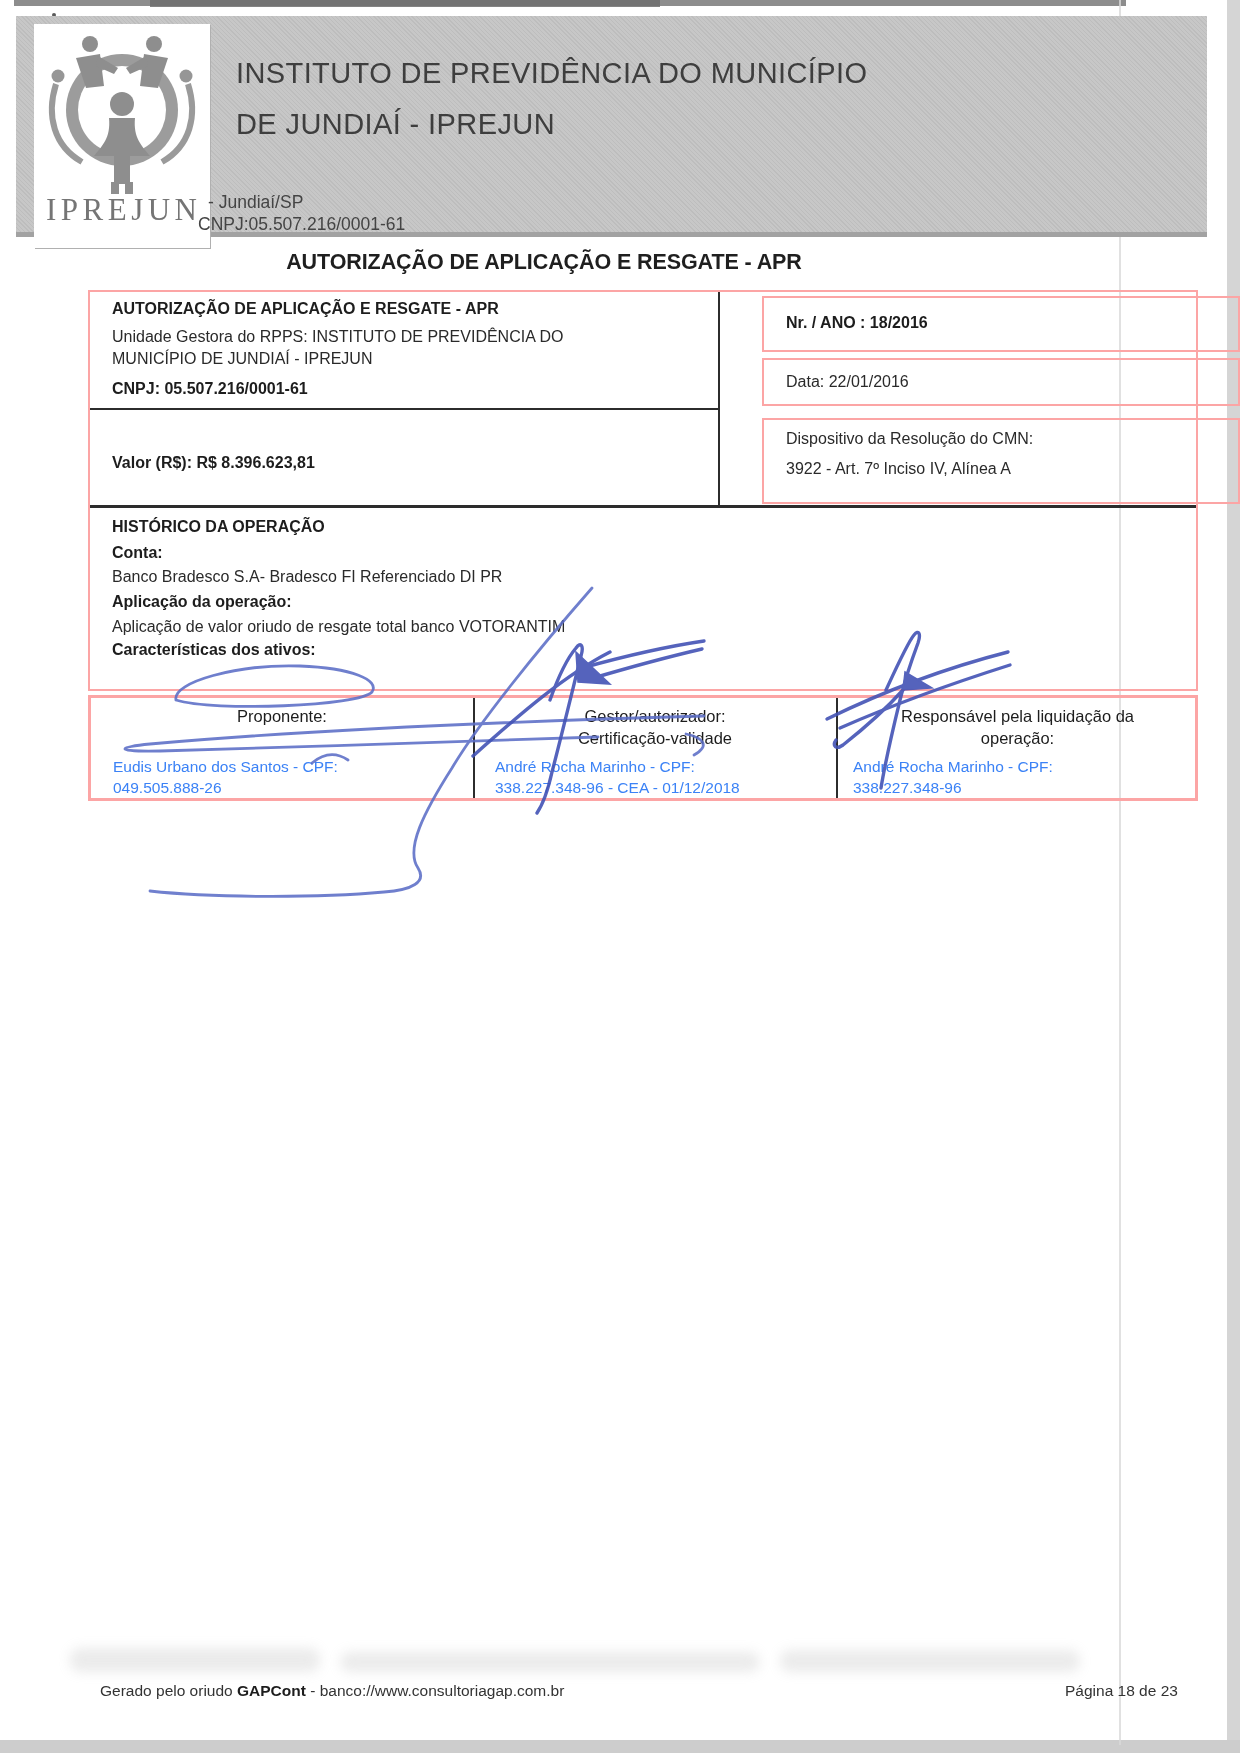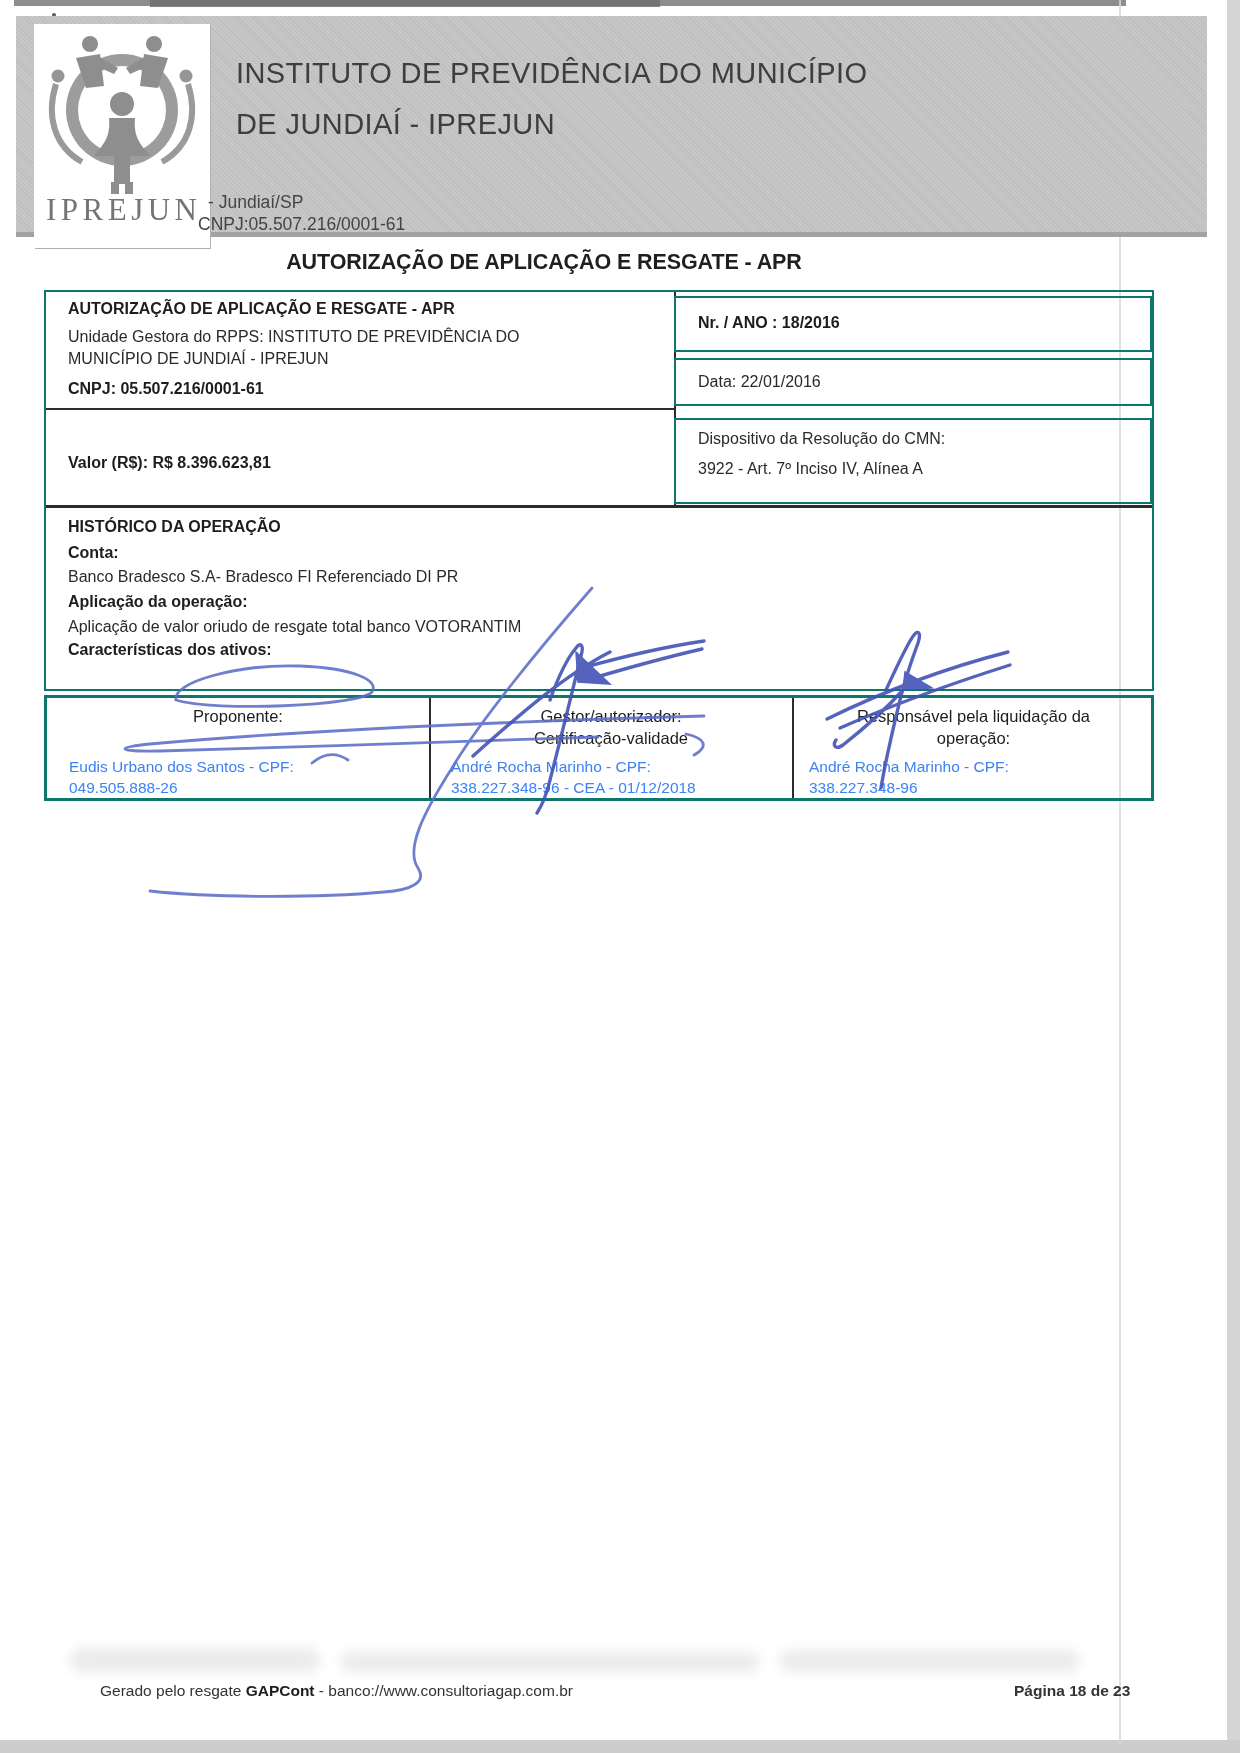--- a/index.html
+++ b/index.html
@@ -21,21 +21,21 @@
   .band{left:16px;top:16px;width:1191px;height:216px;background:#c7c7c7;
     background-image:repeating-linear-gradient(45deg,rgba(0,0,0,.05) 0 1px,transparent 1px 3px);
     border-bottom:5px solid #a2a2a2;}
   .logo-box{left:34px;top:24px;width:176px;height:224px;background:#ffffff;box-shadow:1px 1px 0 #b0b0b0;}
   .org-line{left:236px;color:#3e3e3e;font-size:29px;letter-spacing:.4px;white-space:nowrap;}
   .org-sub{left:236px;color:#444;font-size:17.5px;white-space:nowrap;}
   
   .doc-title{left:44px;top:250px;width:1000px;text-align:center;font-size:21.5px;font-weight:bold;
     color:#1f1f1f;letter-spacing:-.1px;}
   
-  .frame{border:2px solid #0f766e;box-sizing:border-box;background:transparent;}
+  .frame{border:2px solid #fca5a5;box-sizing:border-box;background:transparent;margin-left:44px;}
   .iline{background:#2c2c2c;}
   .cell-t{font-size:16px;color:#2a2a2a;white-space:nowrap;}
   .b{font-weight:bold;color:#1d1d1d;}
   .wrapTxt{white-space:normal;line-height:22px;}
   .sig-head{font-size:16.5px;font-weight:normal;color:#1d1d1d;text-align:center;line-height:22px;}
   .sig-name{font-size:15.5px;color:#3b82f6;line-height:21px;white-space:nowrap;}
   
   .footer-line{top:1682px;font-size:15.5px;color:#333;white-space:nowrap;}
   .ink{position:absolute;left:0;top:0;pointer-events:none;}
 </style>
@@ -164,15 +164,15 @@
     <path d="M 903 690 C 885 710 862 730 843 745 C 836 750 832 746 836 740"></path>
     <path d="M 905 672 L 932 688 L 903 690 Z" fill="#4353b5" stroke-width="1.5"></path>
   </g>
 </svg>
 
 <div class="abs smudge" style="left:70px;top:1648px;width:250px;height:24px;"></div>
 <div class="abs smudge" style="left:340px;top:1652px;width:420px;height:20px;"></div>
 <div class="abs smudge" style="left:780px;top:1650px;width:300px;height:22px;"></div>
 
 <div class="abs footer-line" style="left:100px;">
-  <span>Gerado pelo resgate </span><span class="b">GAPCont</span><span> - banco://www.consultoriagap.com.br</span>
+  <span>Gerado pelo oriudo </span><span class="b">GAPCont</span><span> - banco://www.consultoriagap.com.br</span>
 </div>
-<div class="abs footer-line" style="left:1014px;font-weight:bold;">Página 18 de 23</div>
+<div class="abs footer-line" style="left:1065px;">Página 18 de 23</div>
 
 </body></html>

